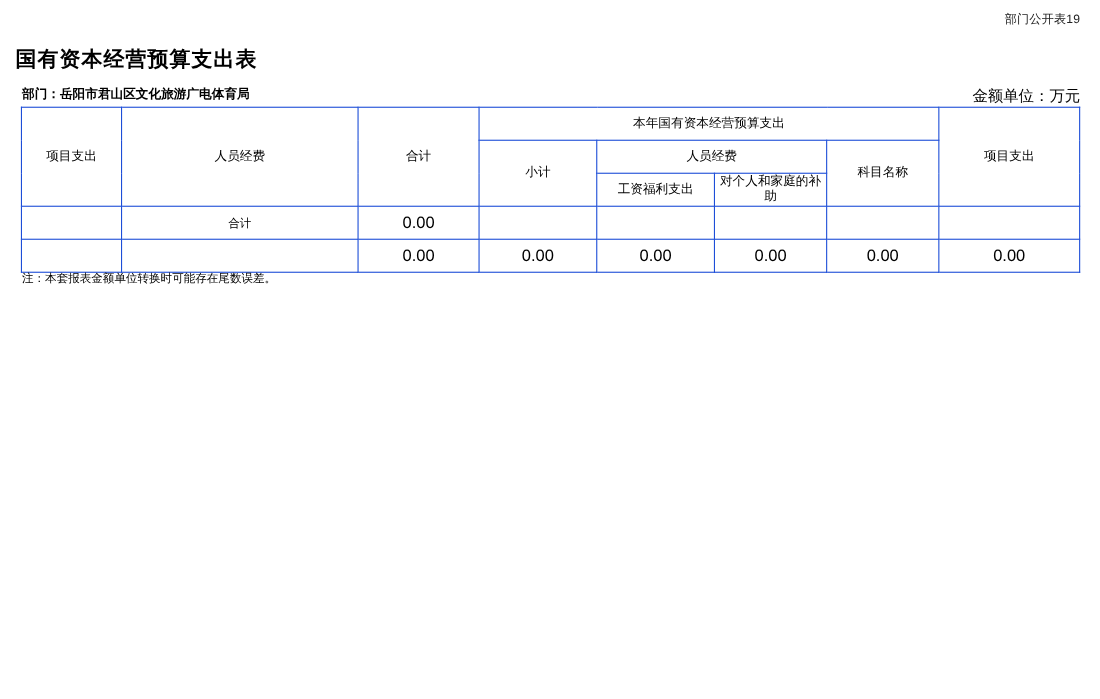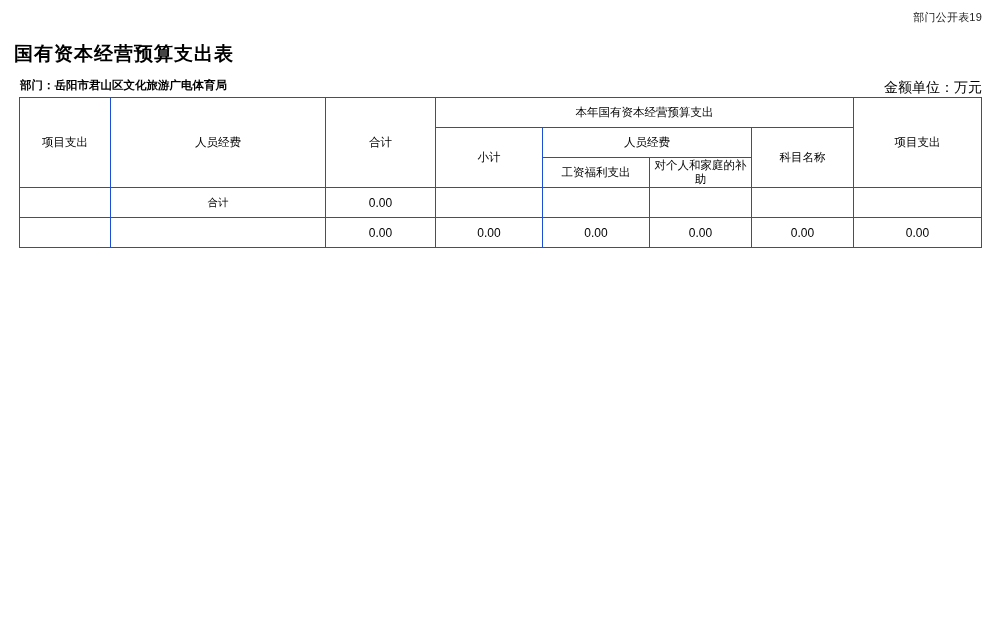--- a/index.html
+++ b/index.html
@@ -75,21 +75,21 @@
   .row-head td { height: 29px; }
   .row-body td { height: 29px; }
   .cell-left {
     text-align: left;
     padding-left: 5px;
     font-size: 10.5px;
   }
   .cell-right {
     text-align: right;
     padding-right: 6px;
-    font-size: 12px;
+    font-size: 15px;
   }
   .note {
     position: absolute;
     top: 246px;
     left: 20px;
     font-size: 10.5px;
   }
 </style>
 </head>
 <body>
@@ -150,14 +150,15 @@
         <td class="cell-right">0.00</td>
         <td class="cell-right">0.00</td>
         <td class="cell-right">0.00</td>
         <td class="cell-right">0.00</td>
         <td class="cell-right">0.00</td>
         <td class="cell-right">0.00</td>
       </tr>
     </tbody>
   </table>
 
+  <div class="note">注：本套报表金额单位转换时可能存在尾数误差。</div>
 
 </div>
 
 </body></html>

